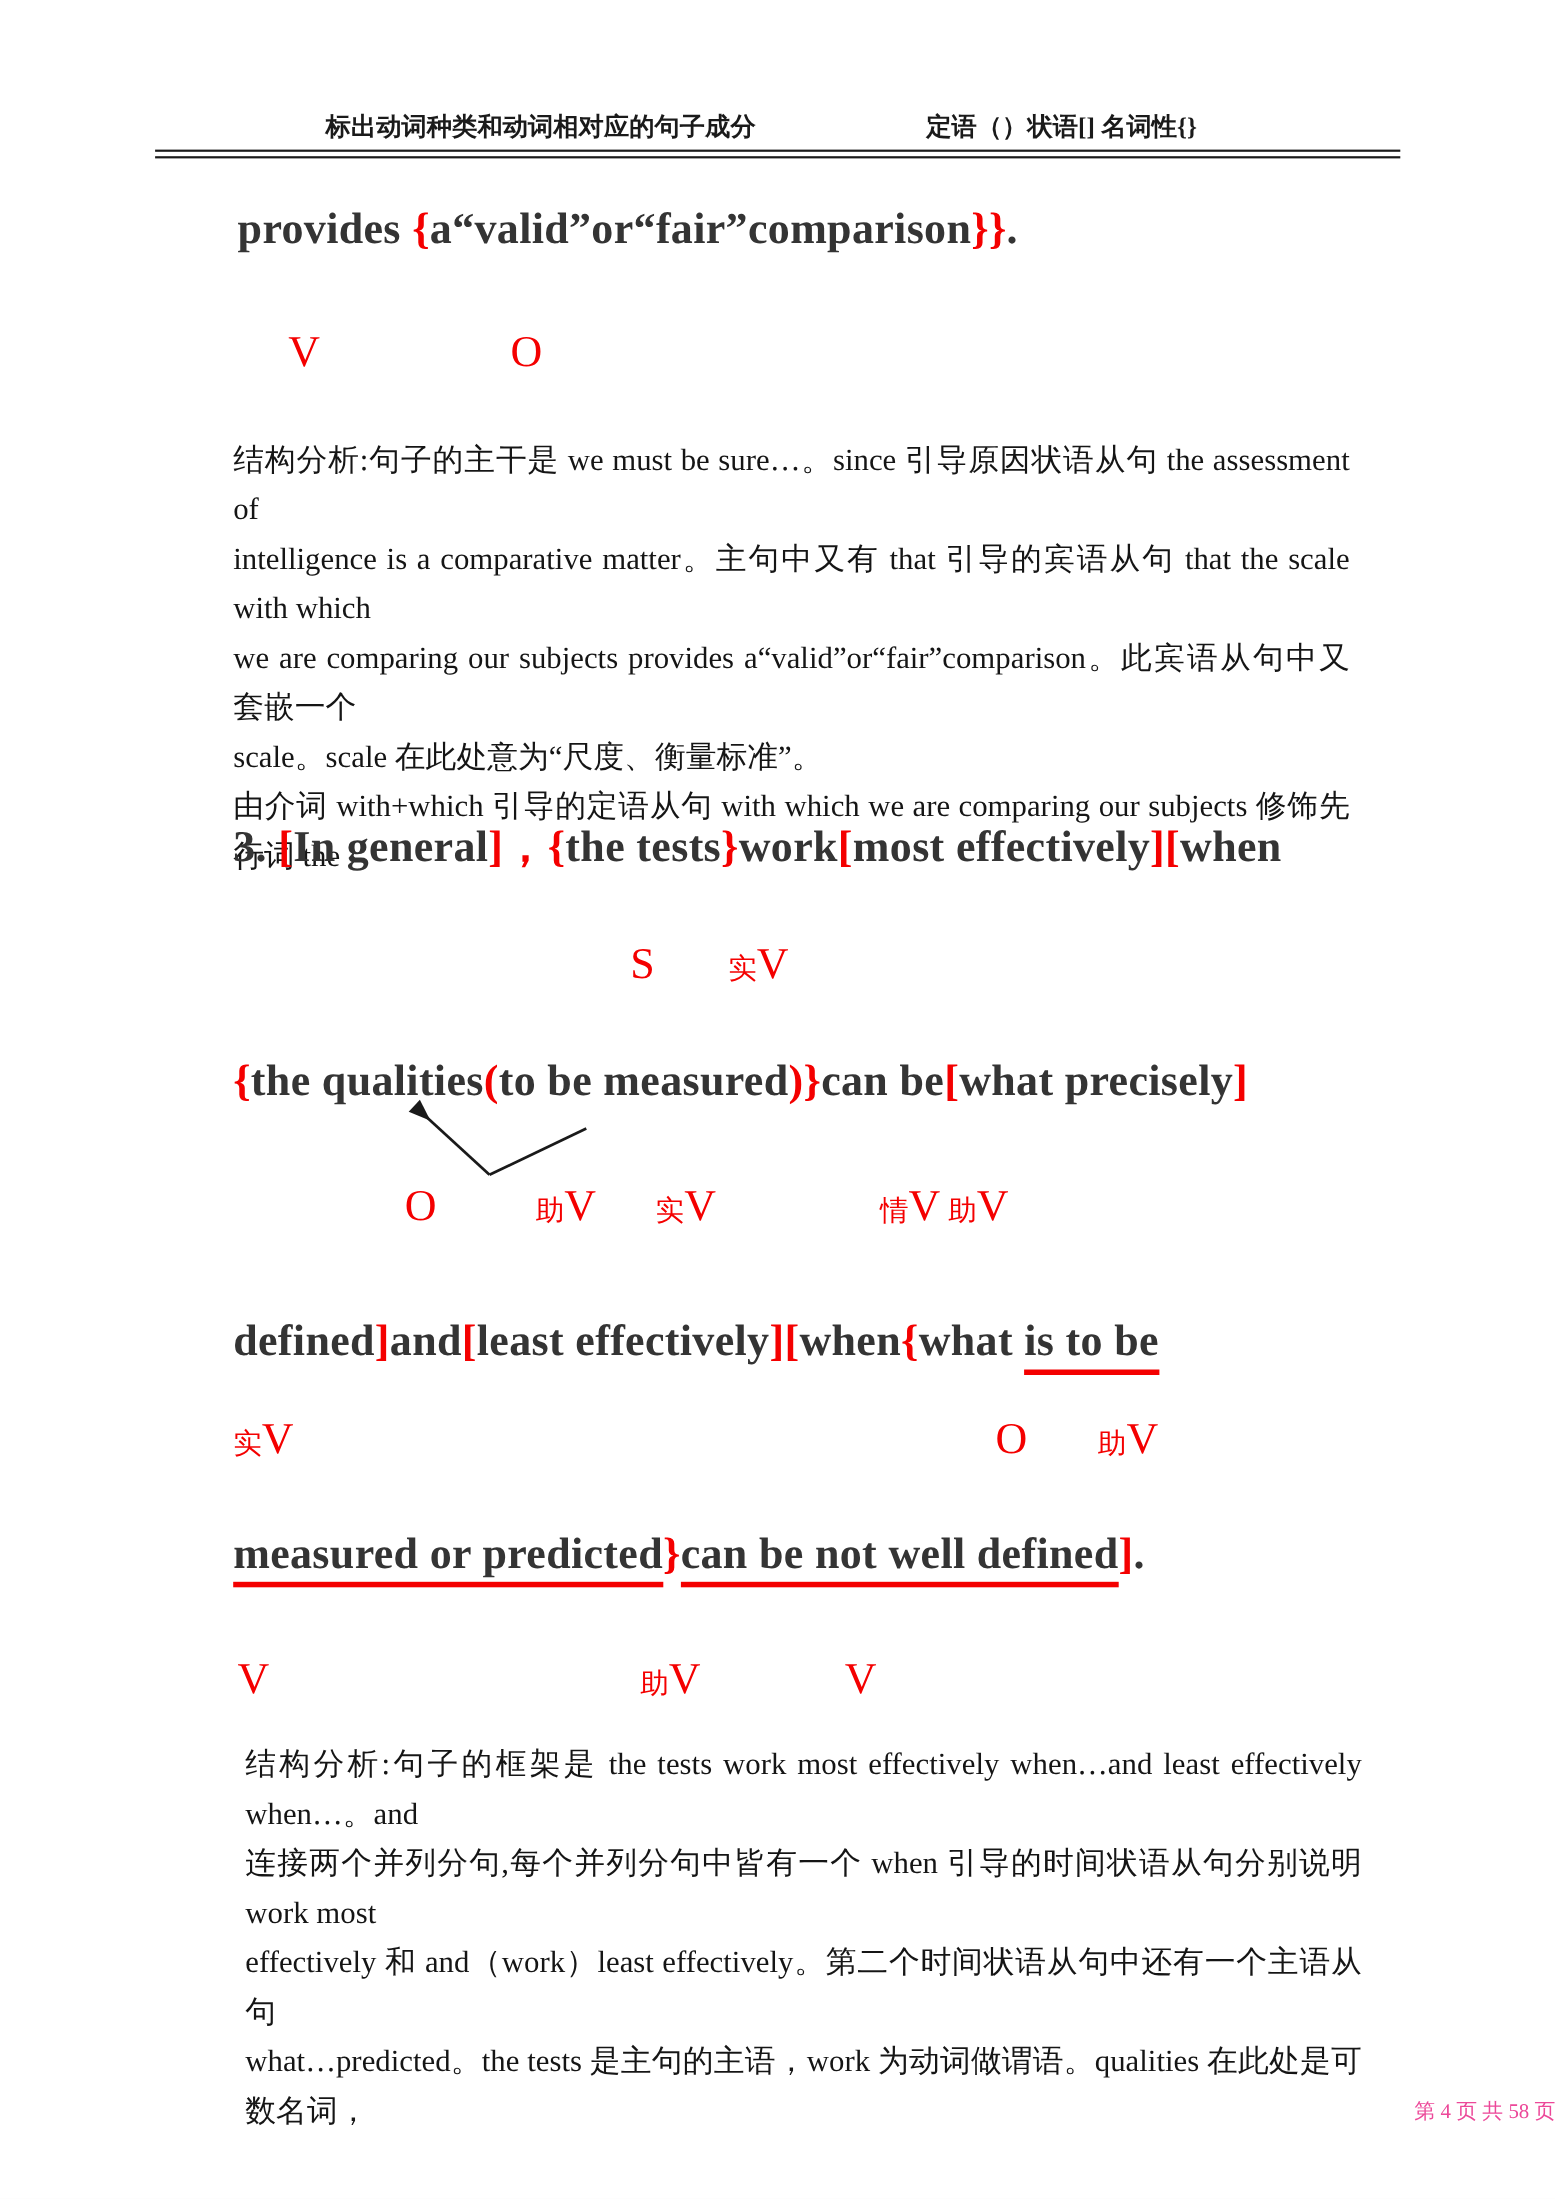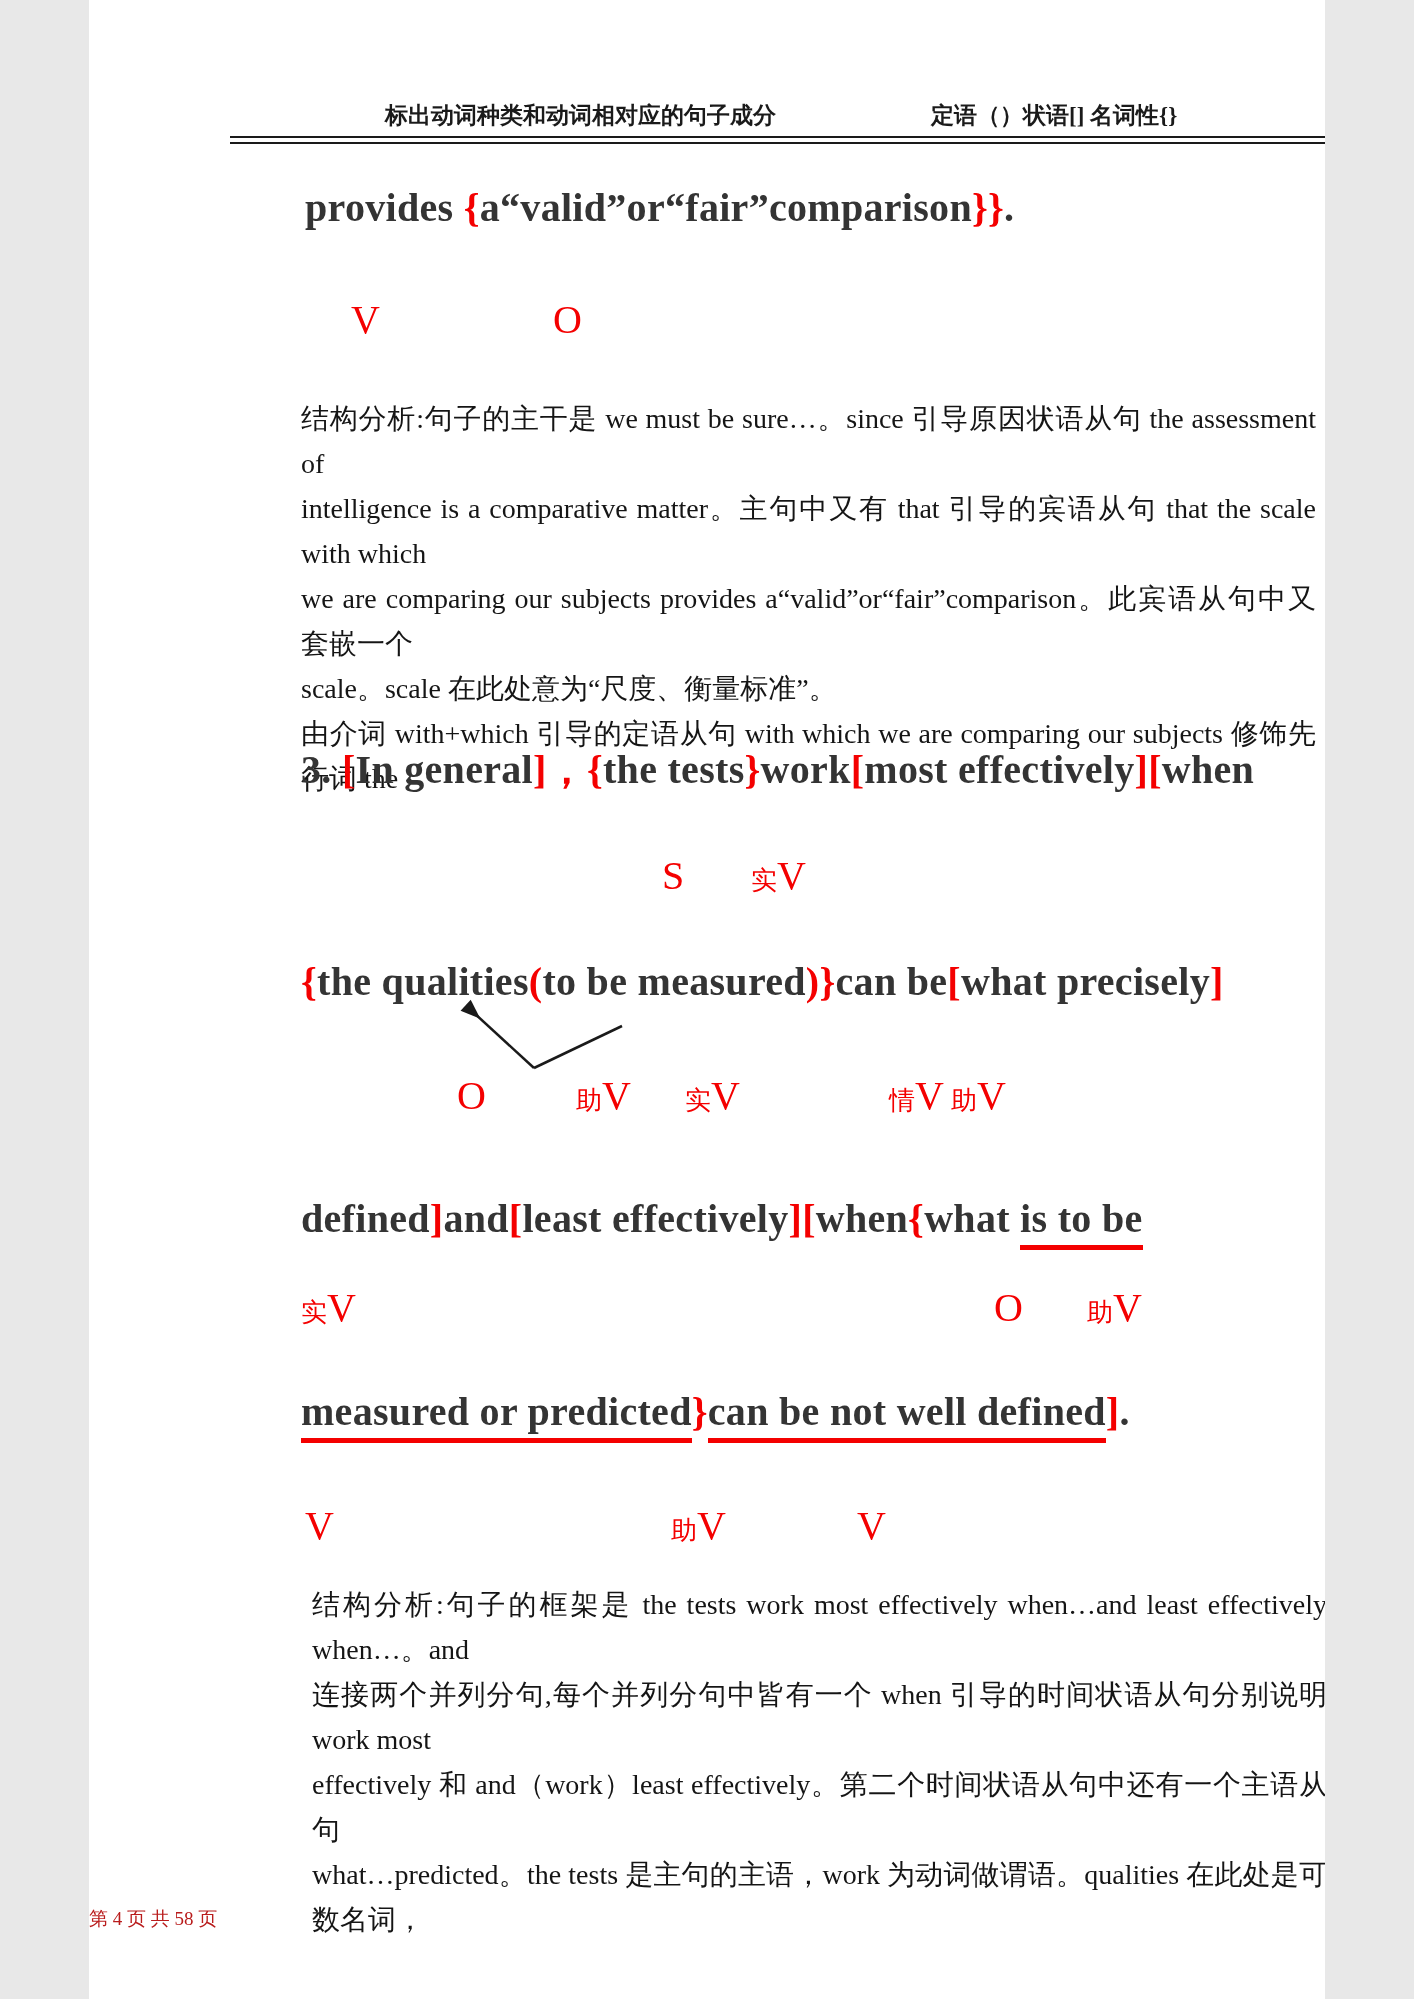--- a/index.html
+++ b/index.html
@@ -1,18 +1,18 @@
 <!DOCTYPE html>
 <html style="--red: #f40000;"><head>
 <meta charset="utf-8">
 <style>
   html,body { margin:0; padding:0; background:#e8e8e8; }
   .page {
     position:relative;
-    width:1236px; height:1999px;
+    width:1414px; height:1999px;
     margin:0 auto;
     background:#ffffff;
     font-family:"Liberation Serif","DejaVu Serif",serif;
     color:#1a1a1a;
     overflow:hidden;
   }
   .abs { position:absolute; }
   .hdr { font-size:23px; font-weight:bold; white-space:nowrap; color:#1a1a1a; }
   .rule { height:4px; border-top:2px solid #1a1a1a; border-bottom:2px solid #1a1a1a; }
   .big {
@@ -27,21 +27,21 @@
   .para {
     font-size:28px; line-height:45px; width:1015px;
     color:#151515; text-align:justify;
   }
   .lbl {
     position:absolute; color:var(--red,#f00);
     font-size:40px; font-weight:normal; white-space:nowrap;
     font-family:"Liberation Serif","DejaVu Serif",serif;
   }
   .lbl .cn { font-size:26px; }
-  .footer { width:100%; text-align:left; font-size:19px; color:#b91c1c; }
+  .footer { width:100%; text-align:right; font-size:19px; color:#ec4899; }
   svg.arrow { position:absolute; left:368px; top:998px; }
 </style>
 </head>
 <body>
 
 <div class="page">
 
   <div class="abs hdr" style="left:296px; top:100px;">标出动词种类和动词相对应的句子成分</div>
   <div class="abs hdr" style="left:842px; top:100px;">定语（）状语[] 名词性{}</div>
   <div class="abs rule" style="left:141px; top:136px; width:1132px;"></div>

